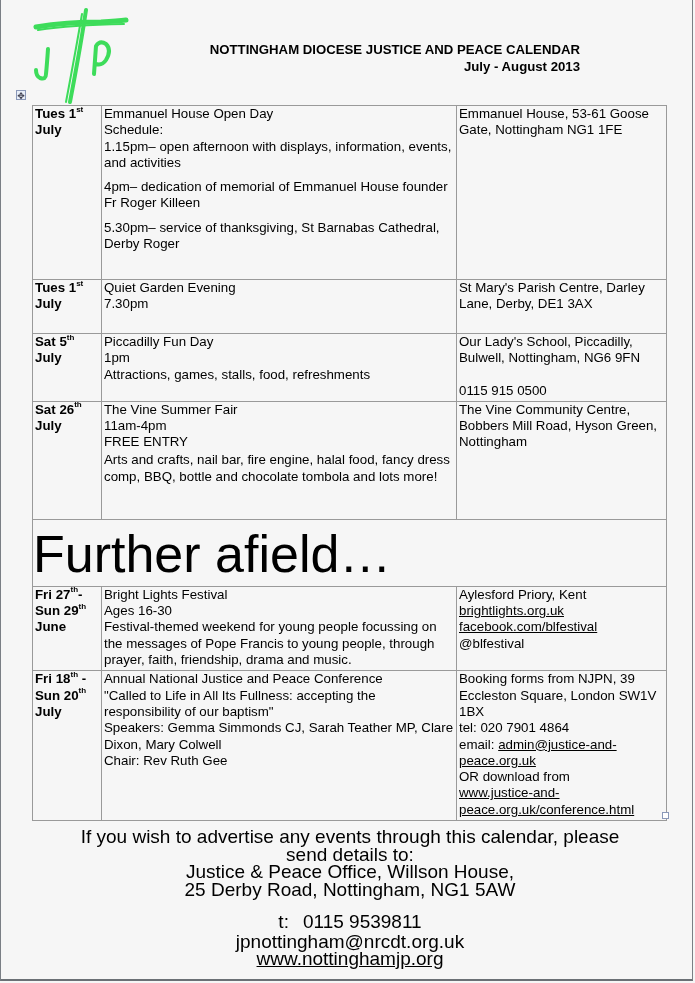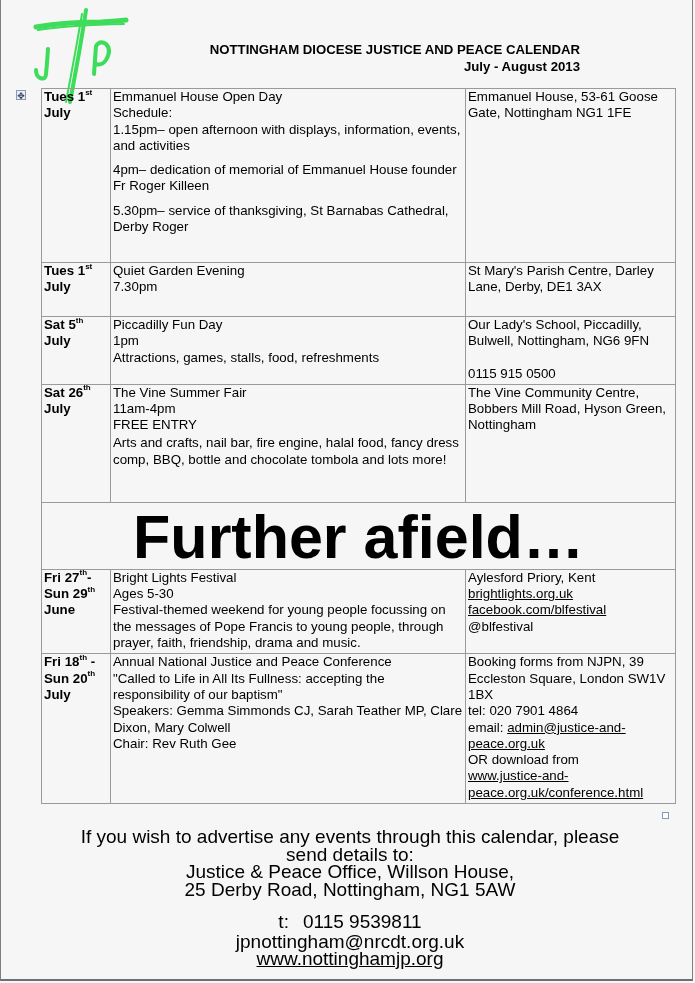--- a/index.html
+++ b/index.html
@@ -19,34 +19,34 @@
   .header {
     position: absolute; left: 120px; top: 41px; width: 460px; text-align: right;
     font-weight: bold; font-size: 13.2px; line-height: 17px;
   }
   .move-handle {
     position: absolute; left: 16px; top: 90px; width: 10px; height: 10px;
     border: 1px solid #8a98b8; background: #e8eef8; font-size: 9px; line-height: 10px;
     text-align: center; color: #334; box-sizing: border-box;
   }
   table.cal {
-    position: absolute; left: 32px; top: 88px; width: 634px;
+    position: absolute; left: 32px; top: 105px; width: 634px;
     border-collapse: collapse; table-layout: fixed;
-    font-size: 13.3px; line-height: 16.3px; margin-left: 9px;
+    font-size: 13.3px; line-height: 16.3px;
   }
   table.cal td {
     border: 1px solid #9a9a9a; vertical-align: top; padding: 0 2px 2px 2px;
   }
   col.c1 { width: 69px; } col.c2 { width: 355px; } col.c3 { width: 210px; }
   .date { font-weight: bold; }
   .date sup { font-size: 8px; line-height: 0; position: relative; top: -1px; vertical-align: super; }
   .title { font-weight: normal; }
   .gap { height: 8px; }
   .further {
-    text-align: center; font-size: 61px; line-height: 56px; padding: 6px 0 4px 0 !important; font-weight: bold;
+    text-align: left; font-size: 52px; line-height: 56px; padding: 6px 0 4px 0 !important;
   }
   a.u, .u { color: #000; text-decoration: underline; text-align: right; }
   .resize-handle {
     position: absolute; left: 662px; top: 812px; width: 7px; height: 7px;
     border: 1px solid #8a98b8; background: #fff; box-sizing: border-box;
   }
   .footer {
     position: absolute; left: 60px; top: 828px; width: 580px; text-align: center;
     font-size: 19px; line-height: 17.5px;
   }
@@ -155,21 +155,21 @@
   </tr>
 
   <tr style="height:84px">
     <td class="date">
       <span>Fri 27</span><sup>th</sup><span>-</span><br>
       <span>Sun 29</span><sup>th</sup><br>
       <span>June</span>
     </td>
     <td>
       <div class="title">Bright Lights Festival</div>
-      <div>Ages 5-30</div>
+      <div>Ages 16-30</div>
       <div>Festival-themed weekend for young people focussing on the messages of Pope Francis to young people, through prayer, faith, friendship, drama and music.</div>
     </td>
     <td>
       <div>Aylesford Priory, Kent</div>
       <div><a class="u">brightlights.org.uk</a></div>
       <div><a class="u">facebook.com/blfestival</a></div>
       <div>@blfestival</div>
     </td>
   </tr>
 

